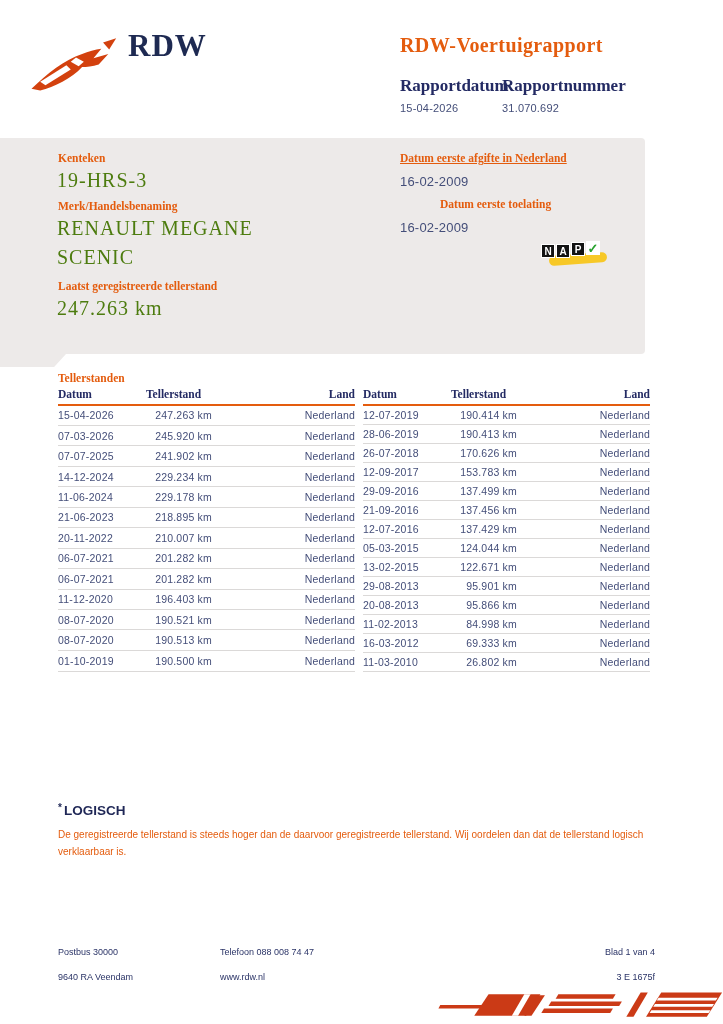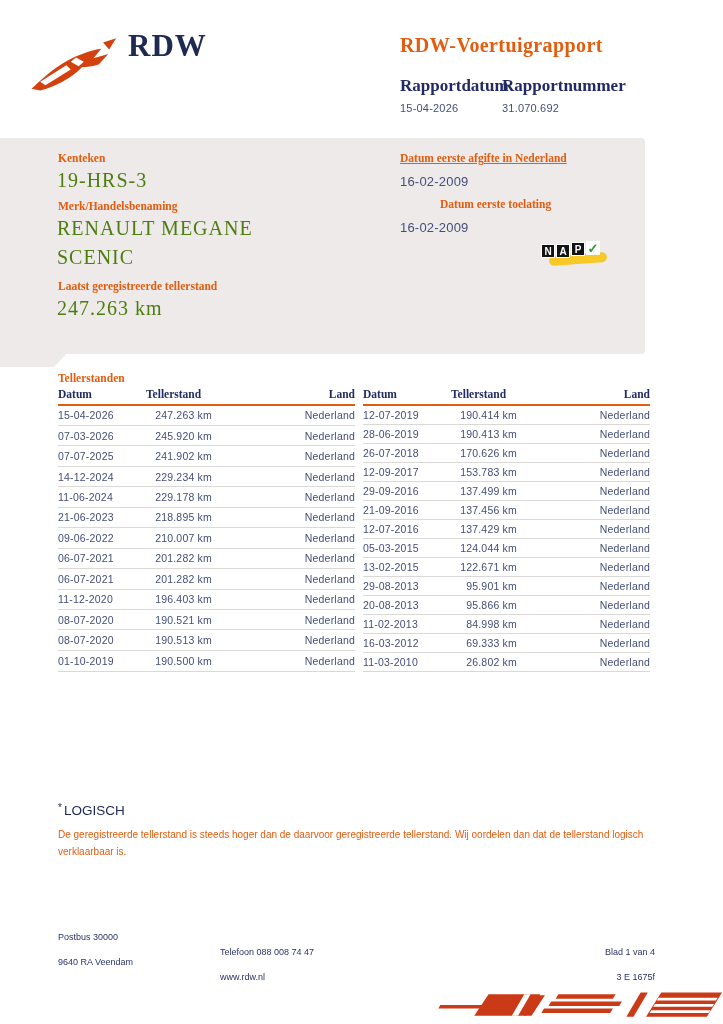--- a/index.html
+++ b/index.html
@@ -72,27 +72,27 @@
   th.land{text-align:right;}
   td{font-size:10.5px;color:var(--row-text);height:19px;padding:0;
     border-bottom:1px solid var(--line-gray);letter-spacing:0.2px;}
   col.c-datum{width:88px;}
   col.c-teller{width:105px;}
   td.tellerstand .num{display:inline-block;width:66px;text-align:right;}
   td.land{text-align:right;}
 
   
   .footnote{position:absolute;left:58px;top:802px;width:600px;}
-  .footnote-title{font-size:13.5px;font-weight:400;color:#1F2756;}
+  .footnote-title{font-size:13.5px;font-weight:700;color:#1F2756;}
   .footnote-title .ast{font-size:10px;vertical-align:4px;margin-right:2px;}
   .footnote-body{margin-top:9px;font-size:10px;color:var(--orange);line-height:1.65;}
 
   
   .footer{position:absolute;left:58px;top:932px;width:597px;display:flex;
-    font-size:9px;color:#2B3467;}
+    font-size:9px;color:#2B3467;align-items:flex-end;}
   .f-col1{width:162px;}
   .f-col2{flex:1;}
   .f-col3{text-align:right;}
   .footer div+div{margin-top:15px;}
 
   
   .speed{position:absolute;right:0;bottom:2px;width:315px;height:34px;color:#CB3A16;}
 </style>
 </head>
 <body>
@@ -188,21 +188,21 @@
             <td class="datum">11-06-2024</td>
             <td class="tellerstand"><span class="num">229.178 km</span></td>
             <td class="land">Nederland</td>
           </tr>
           <tr>
             <td class="datum">21-06-2023</td>
             <td class="tellerstand"><span class="num">218.895 km</span></td>
             <td class="land">Nederland</td>
           </tr>
           <tr>
-            <td class="datum">09-06-2022</td>
+            <td class="datum">20-11-2022</td>
             <td class="tellerstand"><span class="num">210.007 km</span></td>
             <td class="land">Nederland</td>
           </tr>
           <tr>
             <td class="datum">06-07-2021</td>
             <td class="tellerstand"><span class="num">201.282 km</span></td>
             <td class="land">Nederland</td>
           </tr>
           <tr>
             <td class="datum">06-07-2021</td>

